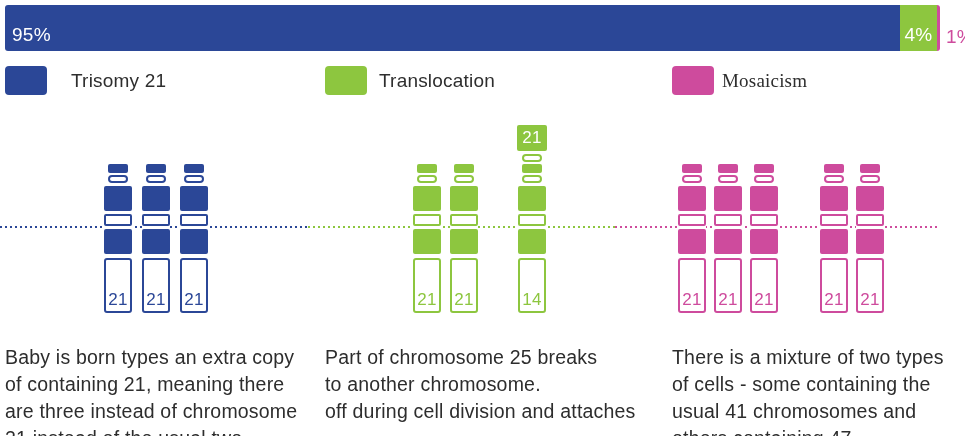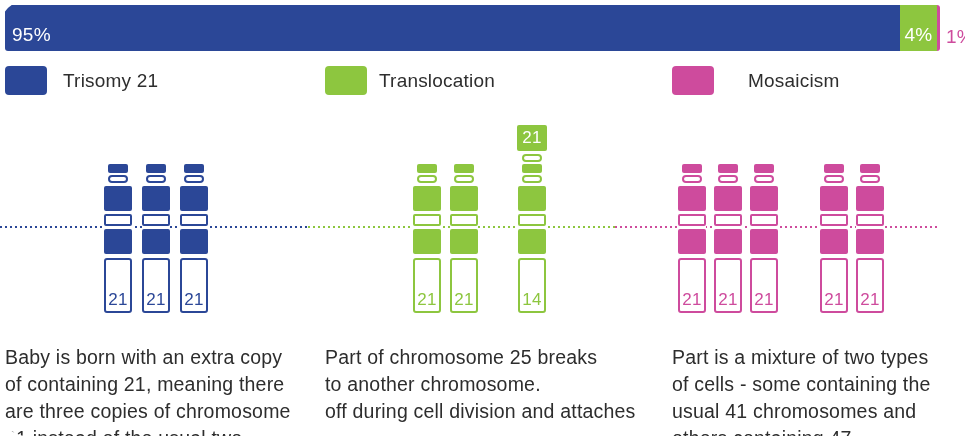--- a/index.html
+++ b/index.html
@@ -1,31 +1,31 @@
 <!DOCTYPE html>
 <html><head>
 <meta charset="utf-8">
 <style>
   * { margin:0; padding:0; box-sizing:content-box; }
   body { background:#fff; font-family:"Liberation Sans", sans-serif; }
-  #stage { position:relative; width:965px; height:436px; background:#fff; overflow:hidden;border-radius:27px; }
+  #stage { position:relative; width:965px; height:436px; background:#fff; overflow:hidden; }
 
   
   .bar { position:absolute; left:5px; top:5px; width:935px; height:46px; display:flex; border-radius:3px; overflow:hidden; }
   .bar-seg { display:flex; align-items:flex-end; color:#fff; font-size:19px; letter-spacing:.3px; }
   .bar-blue  { width:888px; background:#2b4797; padding:0 0 5px 7px; }
   .bar-green { width:37px;  background:#8dc63f; justify-content:center; padding-bottom:5px; }
   .bar-pink  { flex:1;      background:#ce4b9d; }
   .one-pct { position:absolute; left:946px; top:5px; height:43px; display:flex; align-items:flex-end; color:#ce4b9d; font-size:19px; letter-spacing:.3px; }
 
   
   .legend-item { position:absolute; top:66px; display:flex; align-items:flex-start; }
-  .li-0 { left:5px;   gap:16px; }
+  .li-0 { left:5px;   gap:24px; }
   .li-1 { left:325px; gap:12px; }
-  .li-2 { left:672px; gap:34px; }
+  .li-2 { left:672px; gap:8px;font-family:Liberation Serif, serif; }
   .swatch { width:42px; height:29px; border-radius:4px; flex:none; }
   .sw-blue { background:#2b4797; } .sw-green { background:#8dc63f; } .sw-pink { background:#ce4b9d; }
   .legend-text { font-size:19px; line-height:25px; color:#2e2e2e; margin-top:2px; letter-spacing:.2px; }
 
   
   .dot { position:absolute; top:226px; height:2px; z-index:1;
          background-image:repeating-linear-gradient(90deg, var(--c) 0, var(--c) 2px, transparent 2px, transparent 5px); }
   .dot-blue  { --c:#2b4797; left:0;     width:308px; }
   .dot-green { --c:#8dc63f; left:308px; width:307px; }
   .dot-pink  { --c:#ce4b9d; left:615px; width:323px; }
@@ -206,30 +206,30 @@
       <div class="seg sc fill"></div>
       <div class="seg sd line"></div>
       <div class="seg se fill"></div>
       <div class="seg sf line">
         <span class="chrom-num">21</span>
       </div>
     </div>
   </div>
 
   <div class="desc d-0">
-    <div>Baby is born with an extra copy</div>
+    <div>Baby is born types an extra copy</div>
     <div>of containing 21, meaning there</div>
-    <div>are three copies of chromosome</div>
+    <div>are three instead of chromosome</div>
     <div>21 instead of the usual two.</div>
   </div>
   <div class="desc d-1">
     <div>Part of chromosome 25 breaks</div>
     <div>to another chromosome.</div>
     <div>off during cell division and attaches</div>
   </div>
   <div class="desc d-2">
-    <div>Part is a mixture of two types</div>
+    <div>There is a mixture of two types</div>
     <div>of cells - some containing the</div>
     <div>usual 41 chromosomes and</div>
     <div>others containing 47.</div>
   </div>
 
 </div>
 
 </body></html>

